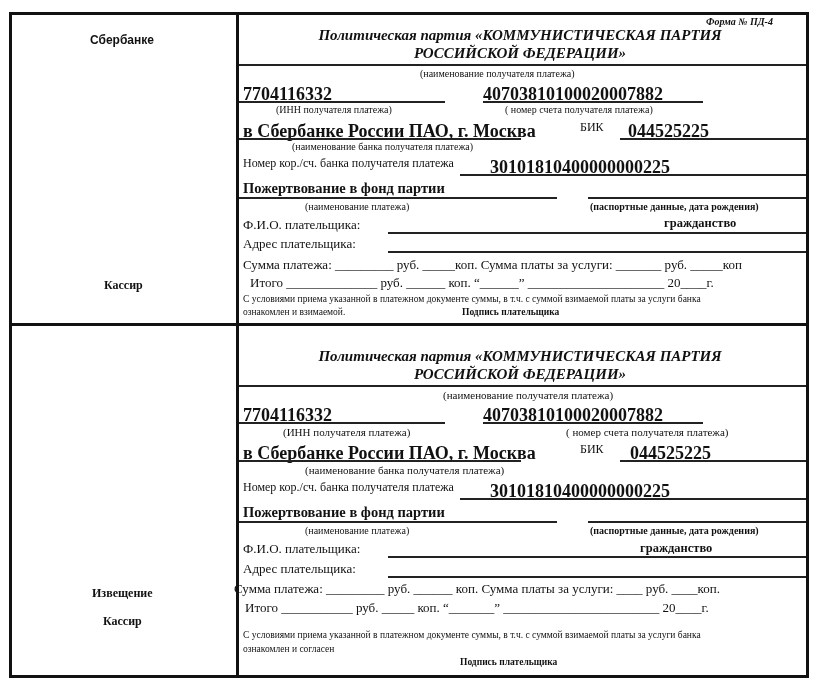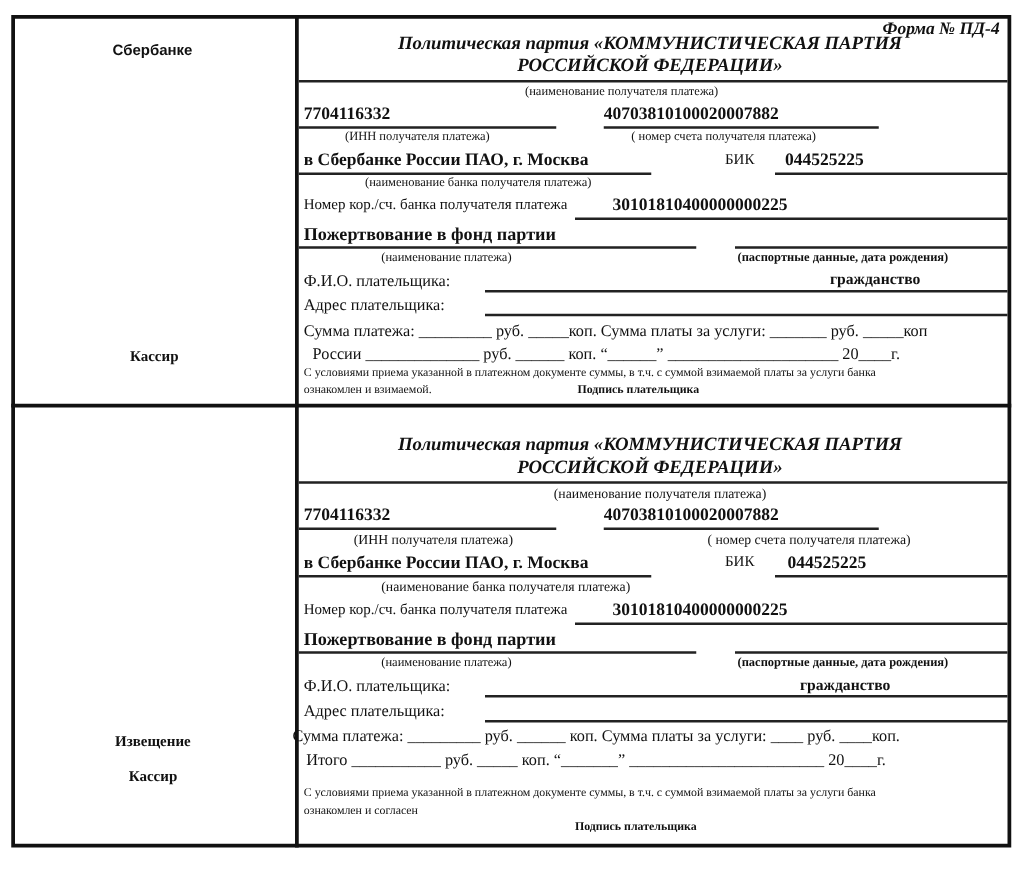--- a/index.html
+++ b/index.html
@@ -5,24 +5,24 @@
   html, body { margin: 0; padding: 0; background: #ffffff; }
   body { width: 823px; height: 700px; position: relative; overflow: hidden; color: #111; font-family: "Liberation Serif", serif; }
   .abs { position: absolute; white-space: nowrap; }
   .frame { position: absolute; left: 9px; top: 12px; width: 800px; height: 666px; border: 3px solid #111; box-sizing: border-box; }
   .vdiv { position: absolute; left: 236px; top: 12px; width: 3px; height: 666px; background: #111; }
   .hdiv { position: absolute; left: 9px; top: 323px; width: 800px; height: 3px; background: #111; }
   .line { position: absolute; height: 2px; background: #222; }
   .left-label { font-family: "Liberation Sans", sans-serif; font-weight: bold; font-size: 12px; }
   .left-label-serif { font-family: "Liberation Serif", serif; font-weight: bold; font-size: 12px; }
   .title { font-style: italic; font-weight: bold; font-size: 15px; text-align: center; width: 560px; }
-  .form-no { font-style: italic; font-weight: bold; font-size: 14px; }
+  .form-no { font-style: italic; font-weight: bold; font-size: 10px; }
   .cap { font-size: 10px; }
   .capb { font-size: 10px; font-weight: bold; }
-  .val { font-weight: bold; font-size: 14px; }
+  .val { font-weight: bold; font-size: 18px; }
   .lbl { font-size: 13px; }
   .small { font-size: 9.5px; }
 </style>
 </head>
 <body>
 
 <div class="frame"></div>
 <div class="vdiv"></div>
 <div class="hdiv"></div>
 
@@ -62,21 +62,21 @@
 <div class="abs capb" style="left:590px; top:201px;">(паспортные данные, дата рождения)</div>
 
 <div class="abs lbl" style="left:243px; top:217px;">Ф.И.О. плательщика:</div>
 <div class="abs val" style="left:664px; top:216px; font-size:12.5px;">гражданство</div>
 <div class="line" style="left:388px; top:232px; width:418px;"></div>
 
 <div class="abs lbl" style="left:243px; top:236px;">Адрес плательщика:</div>
 <div class="line" style="left:388px; top:251px; width:418px;"></div>
 
 <div class="abs lbl" style="left:243px; top:257px;">Сумма платежа: _________ руб. _____коп.  Сумма платы за услуги: _______ руб. _____коп</div>
-<div class="abs lbl" style="left:250px; top:275px;">России ______________ руб. ______ коп.      “______” _____________________ 20____г.</div>
+<div class="abs lbl" style="left:250px; top:275px;">Итого ______________ руб. ______ коп.      “______” _____________________ 20____г.</div>
 
 <div class="abs small" style="left:243px; top:294px;">С условиями приема указанной в платежном документе суммы, в т.ч. с суммой взимаемой платы за услуги банка</div>
 <div class="abs small" style="left:243px; top:307px;">ознакомлен и взимаемой.</div>
 <div class="abs capb" style="left:462px; top:307px; font-size:9.5px;">Подпись плательщика</div>
 
 <div class="abs title" style="left:240px; top:348px;">Политическая партия «КОММУНИСТИЧЕСКАЯ ПАРТИЯ</div>
 <div class="abs title" style="left:240px; top:366px;">РОССИЙСКОЙ ФЕДЕРАЦИИ»</div>
 <div class="line" style="left:239px; top:385px; width:567px;"></div>
 <div class="abs cap" style="left:443px; top:389px; font-size:11px;">(наименование получателя платежа)</div>
 

